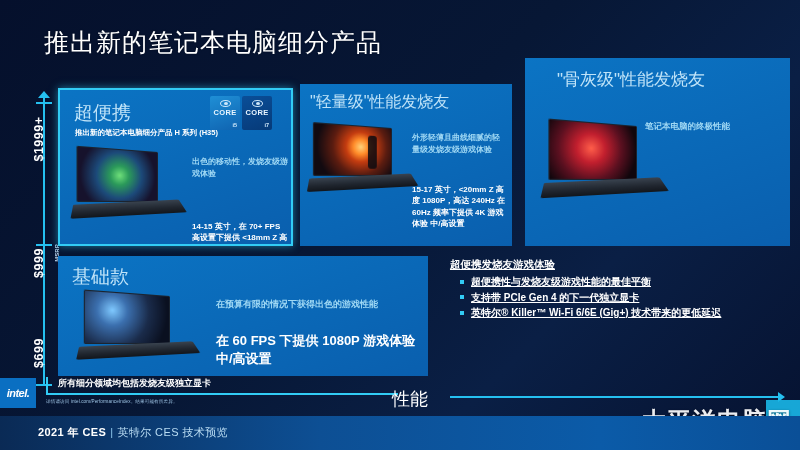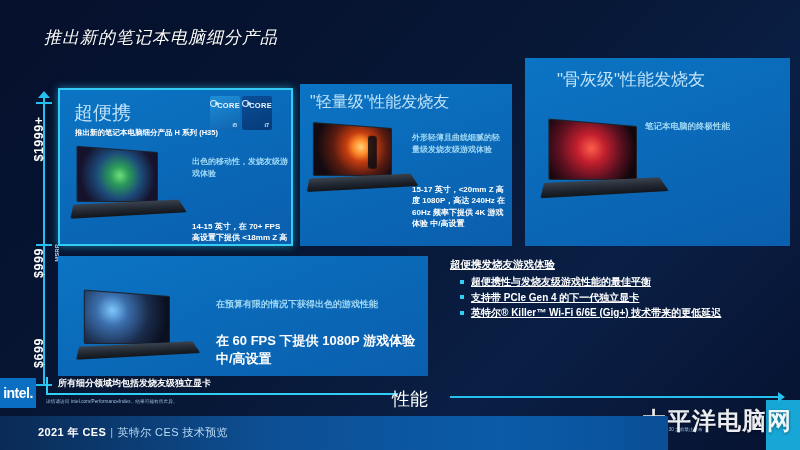--- a/index.html
+++ b/index.html
@@ -12,27 +12,26 @@
     position: relative;
     width: 800px; height: 450px;
     background: linear-gradient(135deg, #05102c 0%, #071735 45%, #0a1f45 70%, #061230 100%);
     color: #ffffff;
     overflow: hidden;
   }
   
   #title {
     position: absolute;
     left: 44px; top: 26px;
-    font-size: 17px;
+    font-size: 25px;
     font-weight: 400;
     letter-spacing: 1px;
     color: #ffffff;
     text-shadow: 0 0 2px rgba(0,0,0,.4);
     white-space: nowrap;
-    font-style: italic;
   }
   
   #price-axis { position: absolute; left: 24px; top: 96px; width: 30px; height: 290px; }
   .axis-line {
     position: absolute; left: 19px; top: 0; width: 2px; height: 290px;
     background: #25c0f0;
   }
   .axis-arrow {
     position: absolute; left: 14px; top: -5px;
     width: 0; height: 0;
@@ -137,22 +136,22 @@
   .figure {
     position: absolute; background: #0b0b10; opacity: .85;
   }
   
   .core-badges { position: absolute; display: flex; gap: 2px; }
   .core-badge {
     width: 30px; height: 34px;
     background: linear-gradient(160deg,#1f8fd6 0%, #0f63b0 100%);
     border-radius: 2px;
     position: relative;
-    display: flex; flex-direction: row;
-    justify-content: flex-start;
+    display: flex; flex-direction: column;
+    align-items: center; justify-content: flex-start;
     padding-top: 4px;
   }
   .core-badge.dark { background: linear-gradient(160deg,#0a4e98 0%, #063a78 100%); }
   .core-badge .intel-swirl {
     width: 11px; height: 7px;
     border-radius: 50%;
     border: 1.2px solid #cfe8fb;
     position: relative;
   }
   .core-badge .intel-swirl::after {
@@ -215,38 +214,38 @@
   #perf-arrow {
     position: absolute; left: 778px; top: 392px;
     width: 0; height: 0;
     border-top: 5px solid transparent;
     border-bottom: 5px solid transparent;
     border-left: 7px solid #25c0f0;
   }
   
   #bottom-bar {
     position: absolute; left: 0; bottom: 0;
-    width: 668px; height: 34px;
+    width: 800px; height: 34px;
     background: linear-gradient(90deg,#0a2a55 0%, #0d4f94 40%, #0b5ba8 75%, #0a4f97 100%);
   }
   #bottom-text {
     position: absolute; left: 38px; top: 9px;
     font-size: 11px; font-weight: bold; color: #ffffff;
     letter-spacing: .4px;
   }
   #bottom-text .sep { color: #8fc9ee; font-weight: normal; margin: 0 4px; }
   #bottom-text .lite { color: #b9dcf3; font-weight: normal; }
   #intel-logo {
     position: absolute; left: 0px; top: 378px;
     width: 36px; height: 30px;
     background: #0a6fc2;
     display: flex; align-items: center; justify-content: center;
   }
   #intel-logo span {
-    font-size: 14px; font-weight: bold; color: #ffffff; letter-spacing: -.5px;
+    font-size: 11px; font-weight: bold; color: #ffffff; letter-spacing: -.5px; font-style: italic;
   }
   #embargo {
     position: absolute; left: 595px; top: 427px;
     font-size: 4.6px; color: #9fc4e4; white-space: nowrap;
   }
   #watermark {
     position: absolute; right: 8px; top: 405px;
     font-size: 24px; font-weight: bold; color: #ffffff;
     opacity: .92; letter-spacing: 1px;
     text-shadow: 0 1px 3px rgba(0,0,0,.5);
@@ -320,20 +319,21 @@
 
     <div class="laptop" style="left:20px; top:68px; width:120px; height:92px;">
       <div class="screen scr-c" style="left:8px; top:0px; width:84px; height:54px;"></div>
       <div class="base" style="left:0px; top:54px; width:116px; height:28px;"></div>
     </div>
 
     <div class="panel-tag" style="left:120px; top:62px; width:120px; font-size:8.5px;">笔记本电脑的终极性能</div>
   </div>
 
   <div class="panel" style="left:58px; top:256px; width:370px; height:120px;">
+    <div class="panel-title" style="left:14px; top:8px; font-size:19px;">基础款</div>
 
     <div class="laptop" style="left:22px; top:40px; width:120px; height:72px;">
       <div class="screen scr-b" style="left:8px; top:0px; width:82px; height:48px;"></div>
       <div class="base" style="left:0px; top:48px; width:114px; height:24px;"></div>
     </div>
 
     <div class="panel-tag" style="left:158px; top:42px; width:200px; font-size:9px;">在预算有限的情况下获得出色的游戏性能</div>
     <div class="panel-spec" style="left:158px; top:76px; width:200px; font-size:13px;">在 60 FPS 下提供 1080P 游戏体验 中/高设置</div>
   </div>
 

